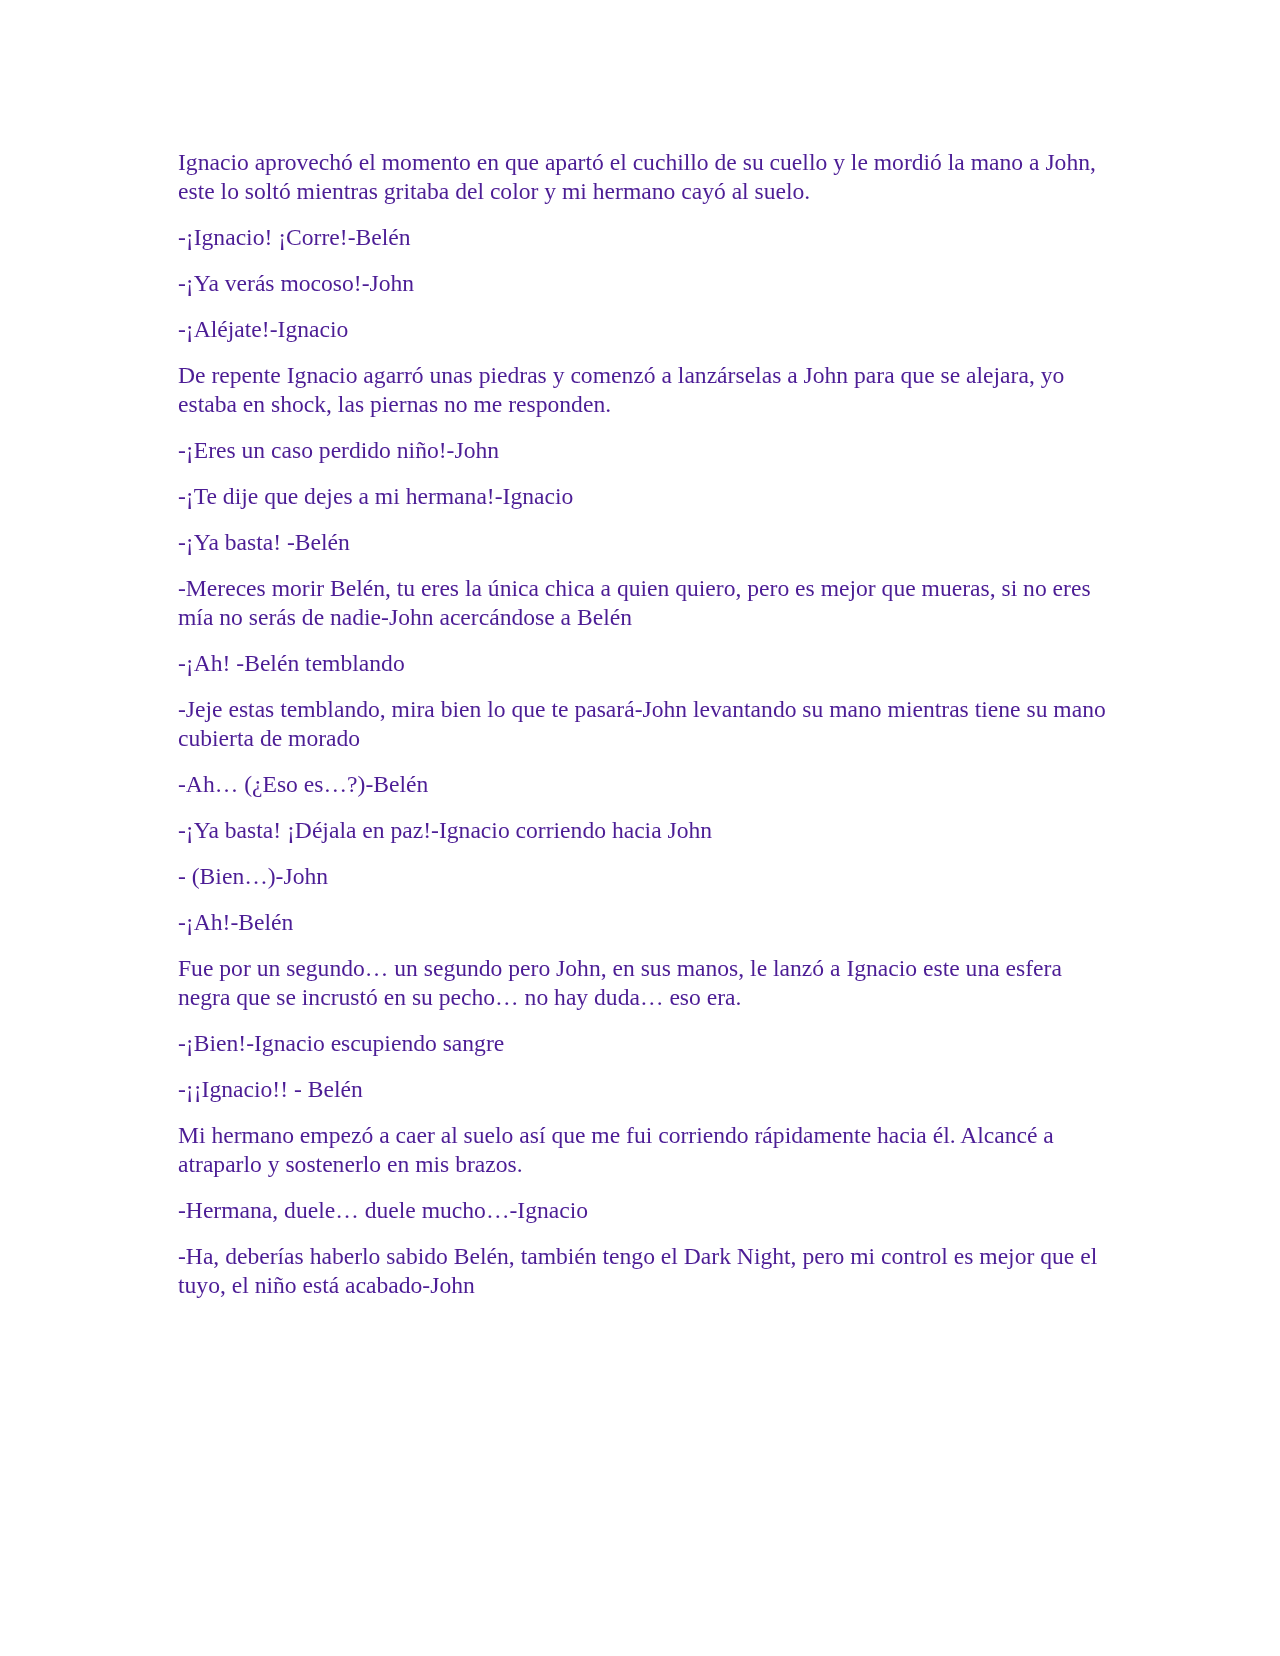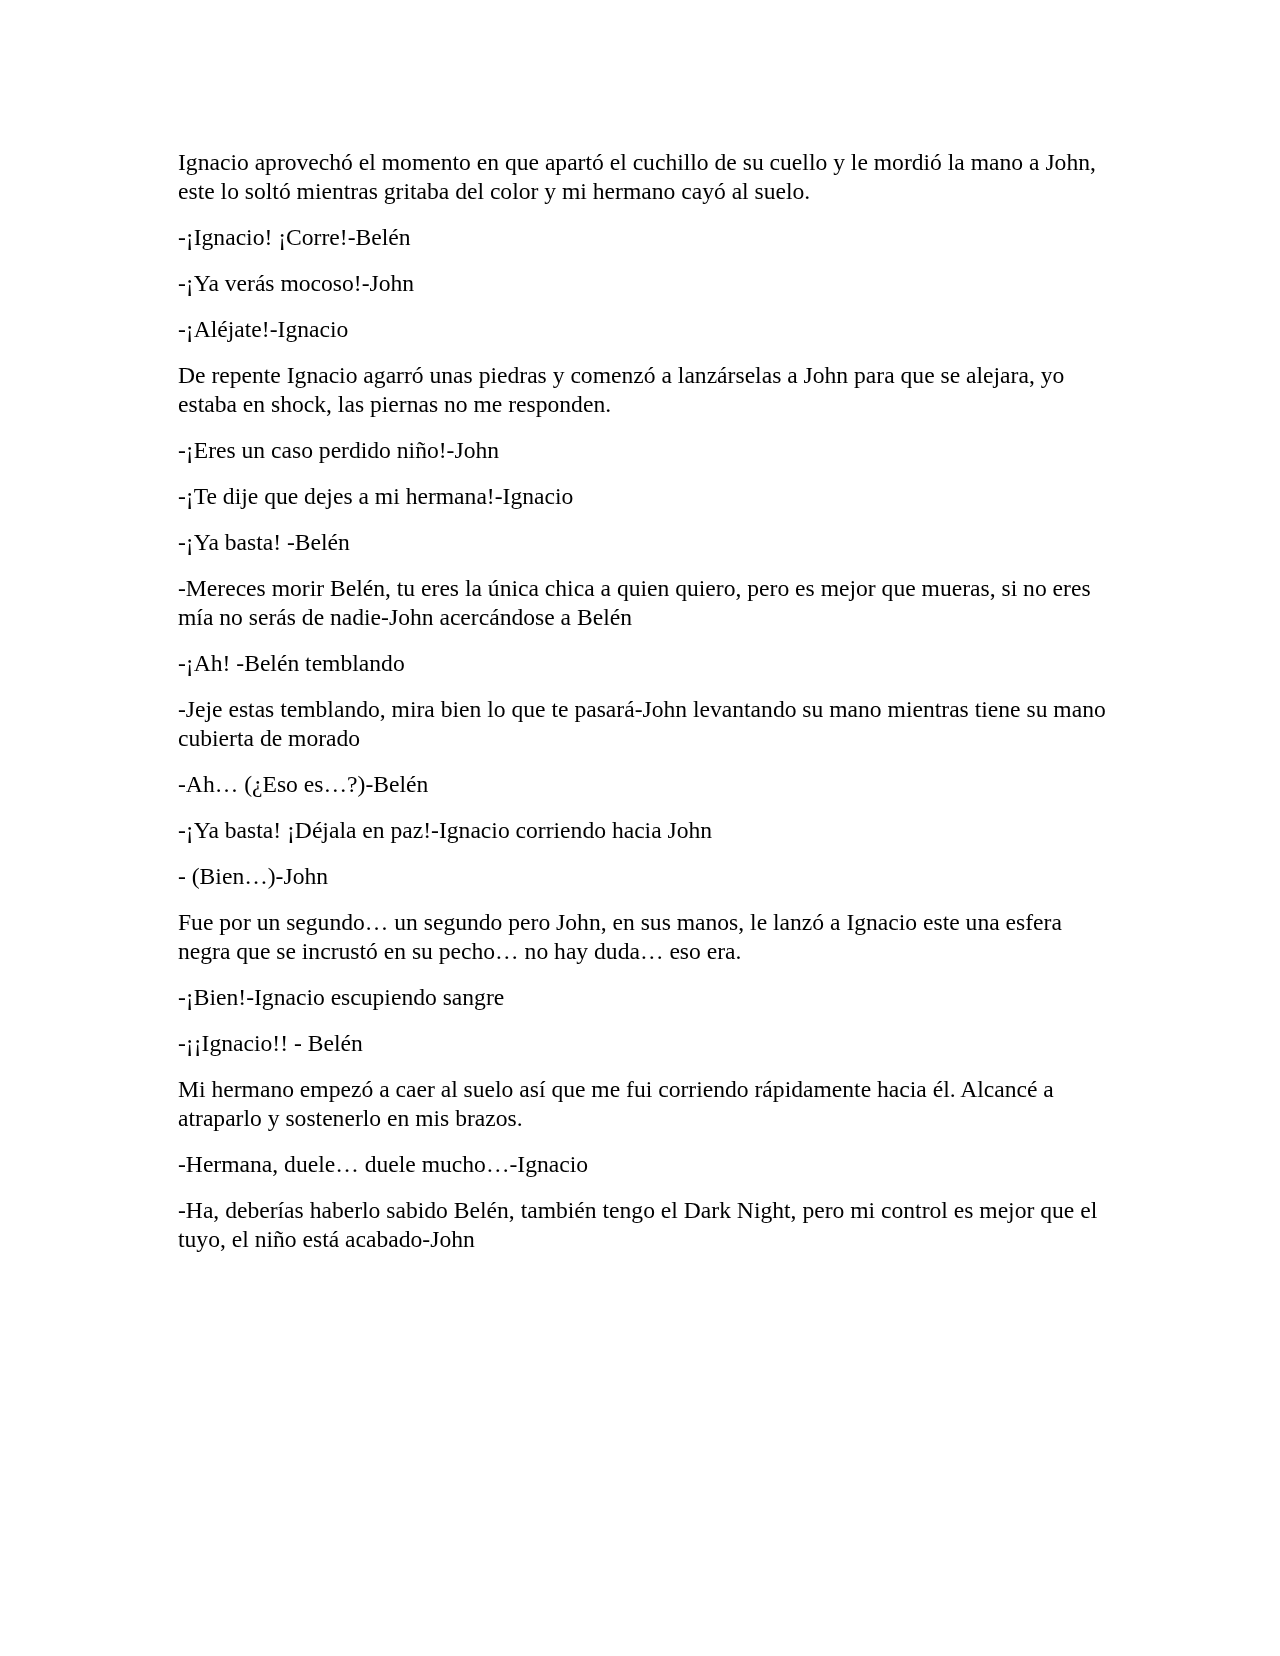--- a/index.html
+++ b/index.html
@@ -22,21 +22,21 @@
       background: #ffffff;
     }
     .text-block {
       position: absolute;
       left: 178px;
       top: 148px;
       width: 930px;
       font-family: "Liberation Serif", "DejaVu Serif", serif;
       font-size: 23.6px;
       line-height: 29px;
-      color: #000000;
+      color: #4c1d95;
     }
     .para {
       margin: 0 0 17px 0;
       white-space: normal;
     }
   </style>
 </head>
 <body>
 
 <div class="page">
@@ -48,20 +48,21 @@
     <p class="para">De repente Ignacio agarró unas piedras y comenzó a lanzárselas a John para que se alejara, yo estaba en shock, las piernas no me responden.</p>
     <p class="para">-¡Eres un caso perdido niño!-John</p>
     <p class="para">-¡Te dije que dejes a mi hermana!-Ignacio</p>
     <p class="para">-¡Ya basta! -Belén</p>
     <p class="para">-Mereces morir Belén, tu eres la única chica a quien quiero, pero es mejor que mueras, si no eres mía no serás de nadie-John acercándose a Belén</p>
     <p class="para">-¡Ah! -Belén temblando</p>
     <p class="para">-Jeje estas temblando, mira bien lo que te pasará-John levantando su mano mientras tiene su mano cubierta de morado</p>
     <p class="para">-Ah… (¿Eso es…?)-Belén</p>
     <p class="para">-¡Ya basta! ¡Déjala en paz!-Ignacio corriendo hacia John</p>
     <p class="para">- (Bien…)-John</p>
+    <p class="para">-¡Ah!-Belén</p>
     <p class="para">Fue por un segundo… un segundo pero John,  en sus manos, le lanzó a Ignacio este una esfera negra que se incrustó en su pecho… no hay duda… eso era.</p>
     <p class="para">-¡Bien!-Ignacio escupiendo sangre</p>
     <p class="para">-¡¡Ignacio!! - Belén</p>
     <p class="para">Mi hermano empezó a caer al suelo así que me fui corriendo rápidamente hacia él. Alcancé a atraparlo y sostenerlo en mis brazos.</p>
     <p class="para">-Hermana, duele… duele mucho…-Ignacio</p>
     <p class="para">-Ha, deberías haberlo sabido Belén, también tengo el Dark Night, pero mi control es mejor que el tuyo, el niño está acabado-John</p>
   </div>
 </div>
 
 </body></html>

